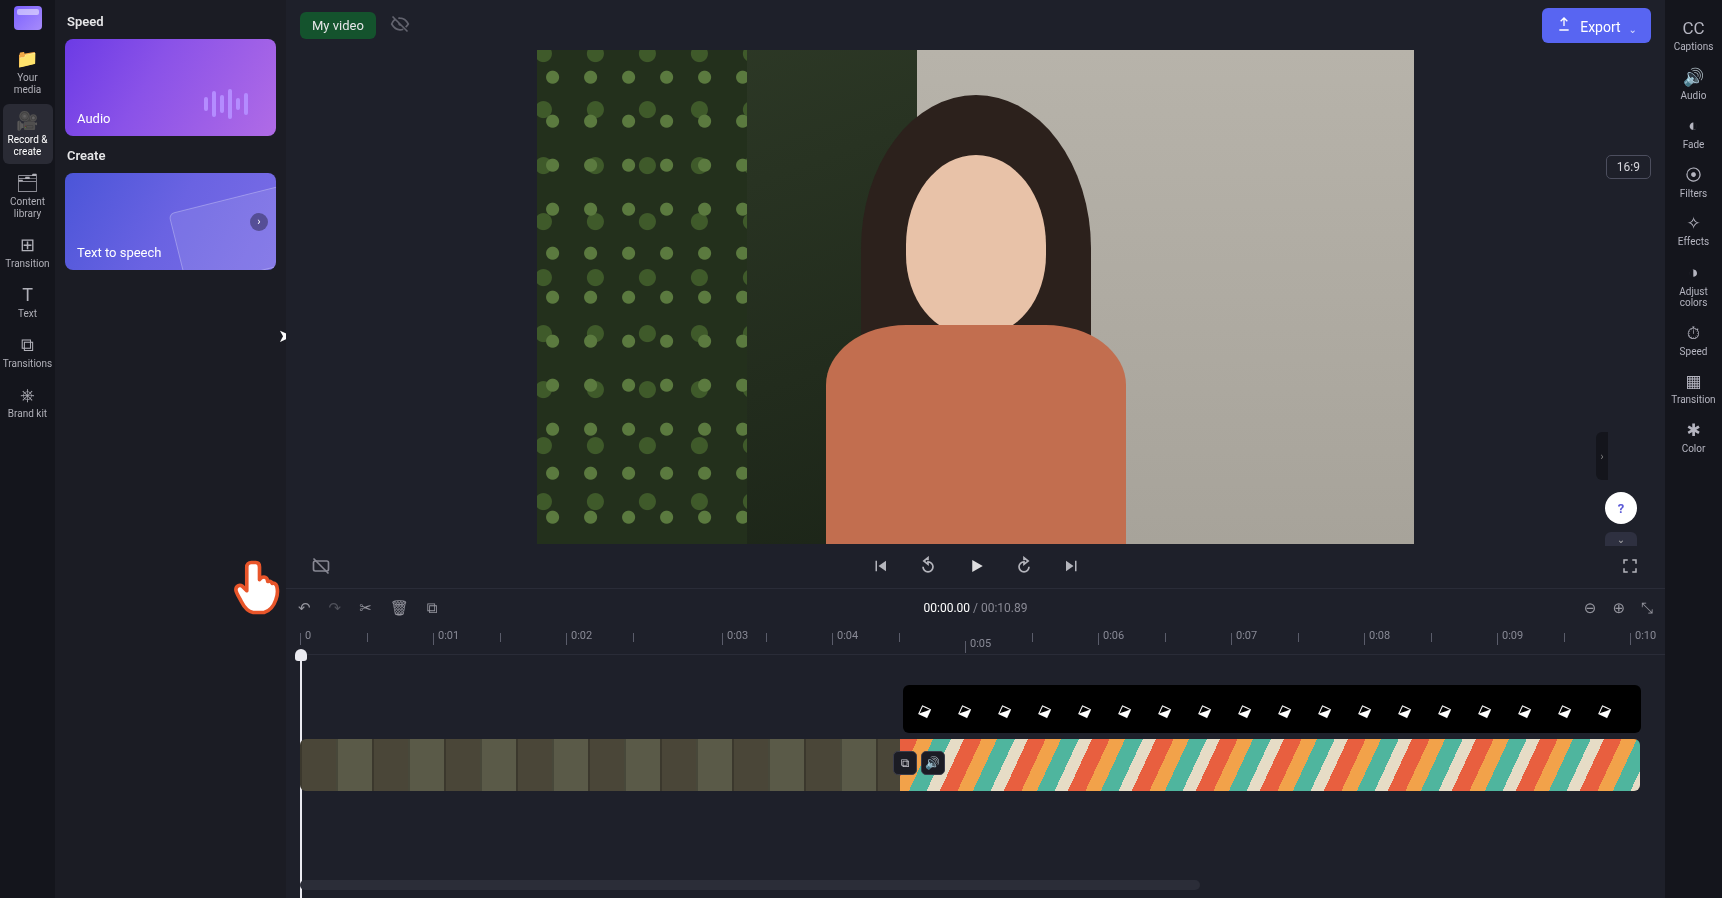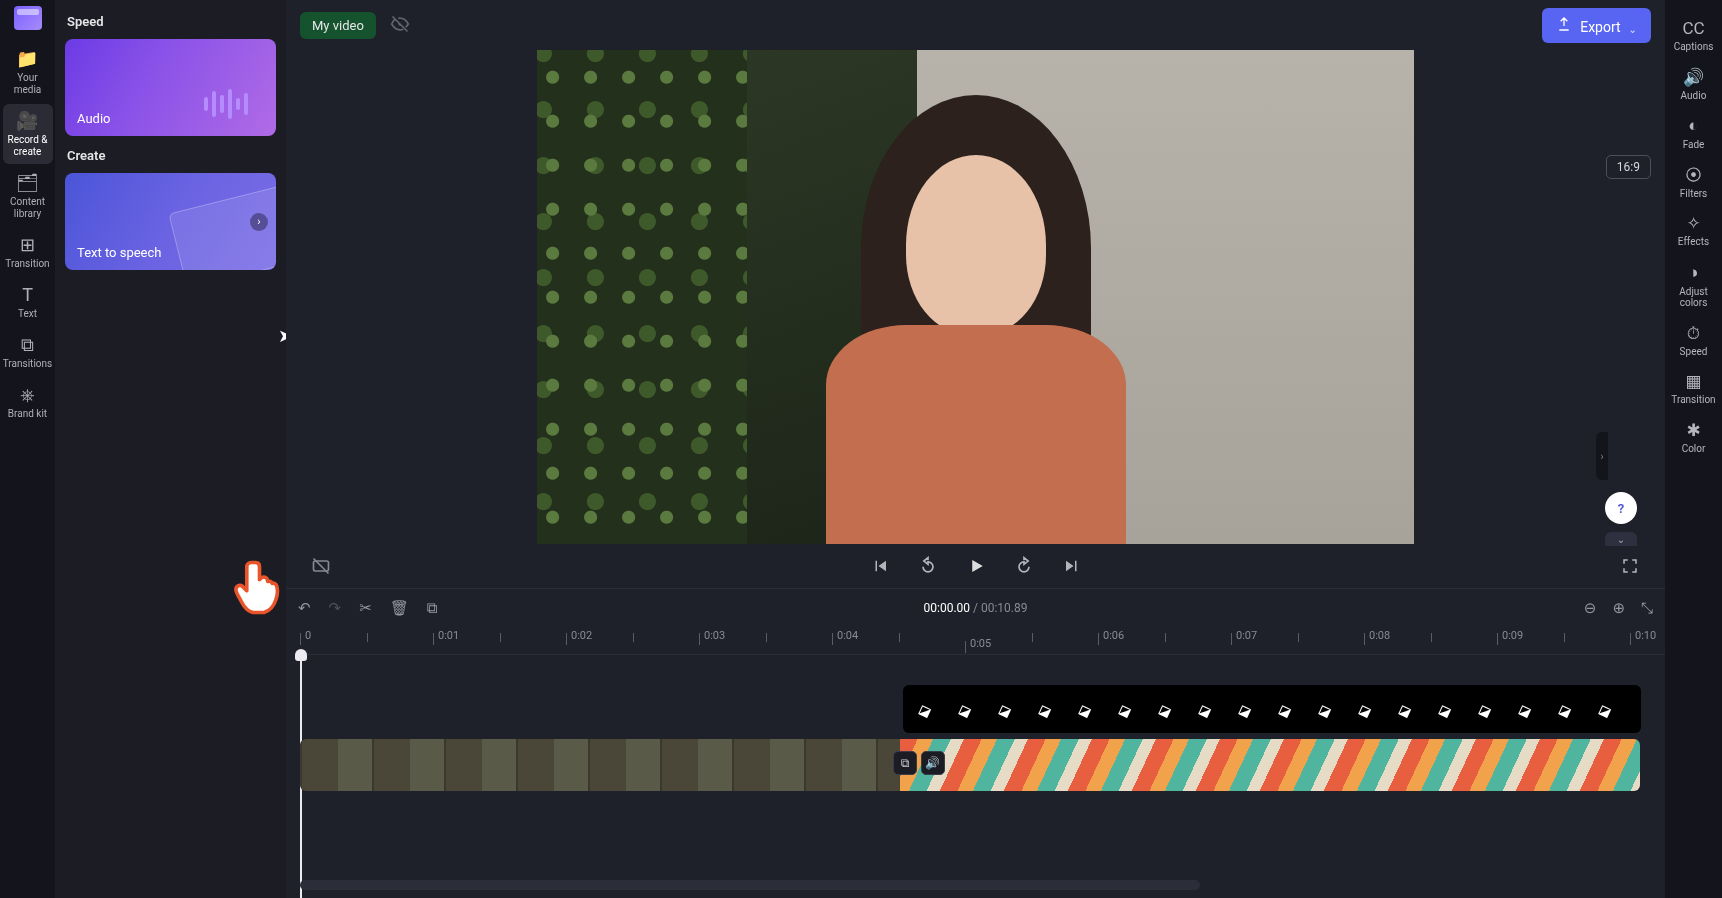--- a/index.html
+++ b/index.html
@@ -313,21 +313,21 @@
         </div>
         <div class="tick" style="left: 66.5px;"></div>
         <div class="tick lbl" style="left: 133px;">
           <span class="t">0:01</span>
         </div>
         <div class="tick" style="left: 199.5px;"></div>
         <div class="tick lbl" style="left: 266px;">
           <span class="t">0:02</span>
         </div>
         <div class="tick" style="left: 332.5px;"></div>
-        <div class="tick lbl" style="left: 399px;">
+        <div class="tick lbl" style="left: 422px;">
           <span class="t">0:03</span>
         </div>
         <div class="tick" style="left: 465.5px;"></div>
         <div class="tick lbl" style="left: 532px;">
           <span class="t">0:04</span>
         </div>
         <div class="tick" style="left: 598.5px;"></div>
         <div class="tick lbl" style="left: 665px; margin-top: 8px;">
           <span class="t">0:05</span>
         </div>

